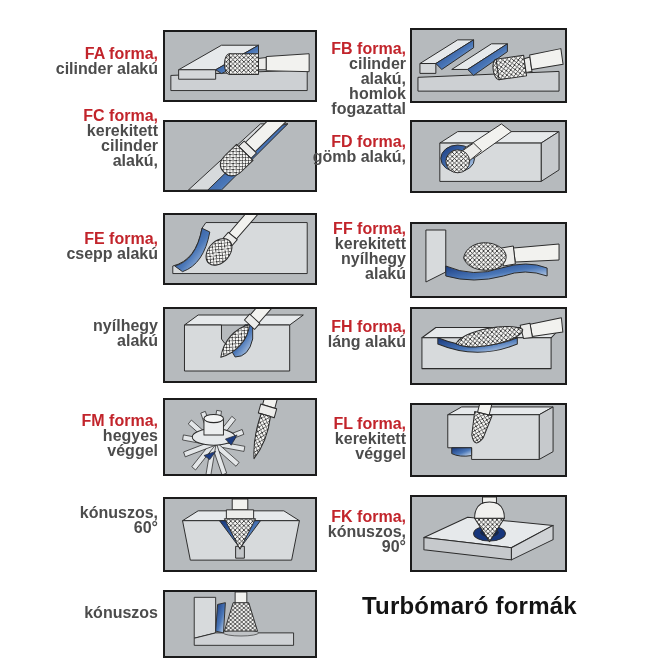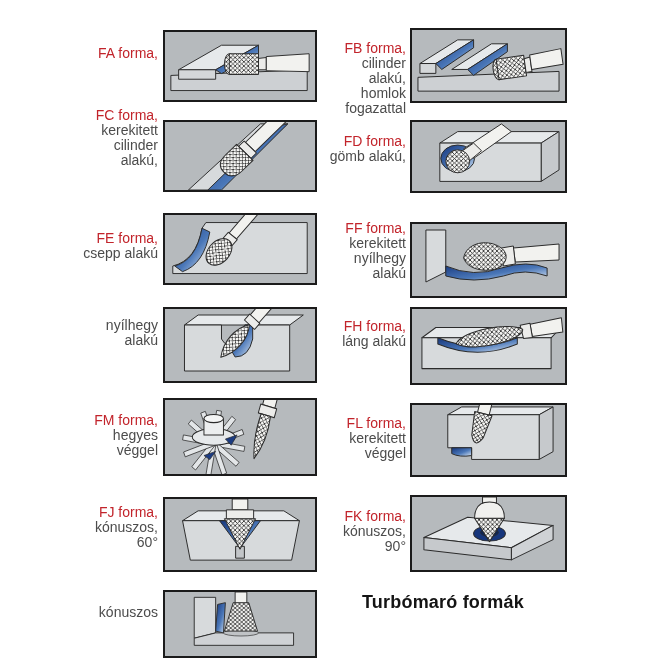--- a/index.html
+++ b/index.html
@@ -1,50 +1,51 @@
 <!DOCTYPE html>
 <html><head>
 <meta charset="utf-8">
 <style>
   html,body{margin:0;padding:0;}
   body{
     width:660px;height:660px;background:#ffffff;
     font-family:"Liberation Sans",sans-serif;
     position:relative;overflow:hidden;
   }
-  .label{position:absolute;text-align:right;font-size:14px;font-weight:normal;line-height:15px;}
+  .label{position:absolute;text-align:right;font-size:16px;font-weight:bold;line-height:15px;}
   .label.lcol{left:38px;width:120px;}
   .label.rcol{left:298px;width:108px;}
   .red{color:#c2242b;}
   .ln{color:#4c4c4c;}
   .box{position:absolute;background:#b6babd;border:2px solid #1b1b1b;box-sizing:border-box;}
   .fig{width:100%;height:100%;display:block;}
   .fig polygon,.fig path,.fig rect,.fig ellipse,.fig circle{stroke:#2b2b2b;stroke-width:1;stroke-linejoin:round;}
   .fig .thin{stroke-width:0.7;}
-  .title{position:absolute;left:362px;top:592px;width:230px;font-size:18px;font-weight:bold;color:#141414;letter-spacing:0.2px;}
+  .title{position:absolute;left:362px;top:592px;width:230px;font-size:24px;font-weight:bold;color:#141414;letter-spacing:0.2px;}
 </style>
 </head>
 <body>
 
 <svg width="0" height="0" style="position:absolute">
   <defs>
     <pattern id="xh" width="4.5" height="4.5" patternUnits="userSpaceOnUse">
       <rect width="4.5" height="4.5" fill="#f6f6f4"></rect>
       <path d="M0,0 L4.5,4.5 M4.5,0 L0,4.5" stroke="#222" stroke-width="0.8"></path>
     </pattern>
     <linearGradient id="blu" x1="0%" y1="0%" x2="100%" y2="100%">
       <stop offset="0" stop-color="#16367c"></stop>
       <stop offset="0.55" stop-color="#4a77b8"></stop>
       <stop offset="1" stop-color="#d8e5f3"></stop>
     </linearGradient>
   </defs>
 </svg>
 
 <div class="label lcol" style="top:46px">
   <div class="red">FA forma,</div>
+  <div class="ln">cilinder alakú</div>
 </div>
 <div class="box" style="left:163px;top:30px;width:154px;height:72px">
   <svg class="fig" viewBox="0 0 154 72" preserveAspectRatio="none">
     <polygon points="6,62 6,46 146,40 146,62" fill="#cdd0d3"></polygon>
     <polygon points="14,40 58,14 96,14 52,40" fill="#e6e9eb"></polygon>
     <polygon points="14,40 52,40 52,50 14,50" fill="#d4d7d9"></polygon>
     <polygon points="52,40 96,14 96,24 58,44" fill="url(#blu)"></polygon>
     <ellipse cx="66" cy="34" rx="5" ry="11" fill="url(#xh)"></ellipse>
     <rect x="66" y="23" width="30" height="22" fill="url(#xh)"></rect>
     <polygon points="96,28 104,27 104,40 96,40" fill="#ececea"></polygon>
@@ -137,21 +138,20 @@
     <polygon class="thin" points="40,54 52,50 46,58" fill="#1c3c82"></polygon>
     <g transform="rotate(16 98 34)">
       <rect x="92" y="-14" width="13" height="19" fill="#f2f2ef"></rect>
       <rect x="90" y="5" width="17" height="9" fill="#ececea"></rect>
       <path d="M98,58 C93,44 92,28 93,14 L103,14 C105,28 104,44 98,58 Z" fill="url(#xh)"></path>
     </g>
   </svg>
 </div>
 
 <div class="label lcol" style="top:505px">
-  <div class="red">FJ forma,</div>
   <div class="ln">kónuszos,</div>
   <div class="ln">60°</div>
 </div>
 <div class="box" style="left:163px;top:497px;width:154px;height:75px">
   <svg class="fig" viewBox="0 0 154 72" preserveAspectRatio="none">
     <polygon points="18,22 34,12 122,12 138,22" fill="#e6e9eb"></polygon>
     <polygon points="18,22 138,22 130,62 26,62" fill="#d7dadc"></polygon>
     <rect x="72.5" y="48" width="9" height="12" fill="#c2c5c8"></rect>
     <path d="M56,22 L77,50 L98,22 L88,22 L77,36 L66,22 Z" fill="url(#blu)"></path>
     <polygon points="77,51 61,20 93,20" fill="url(#xh)"></polygon>

